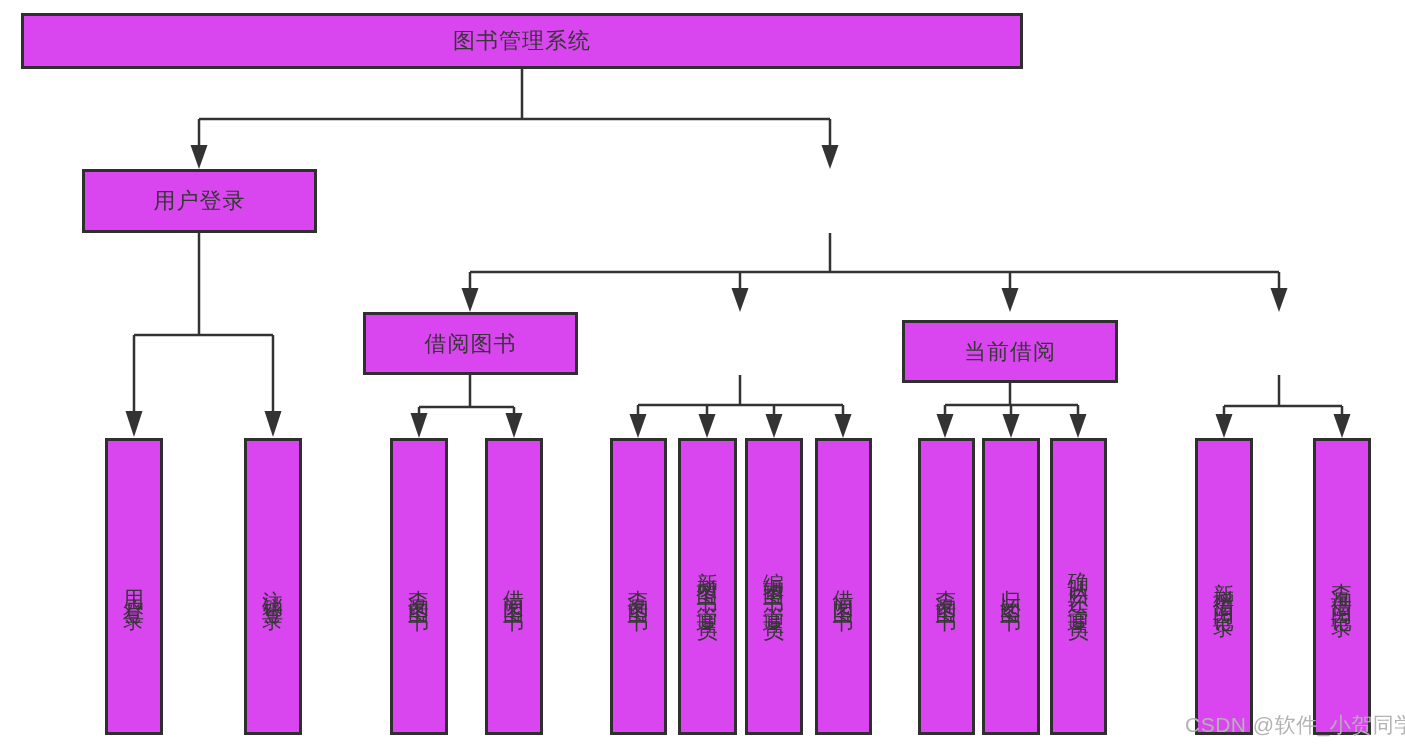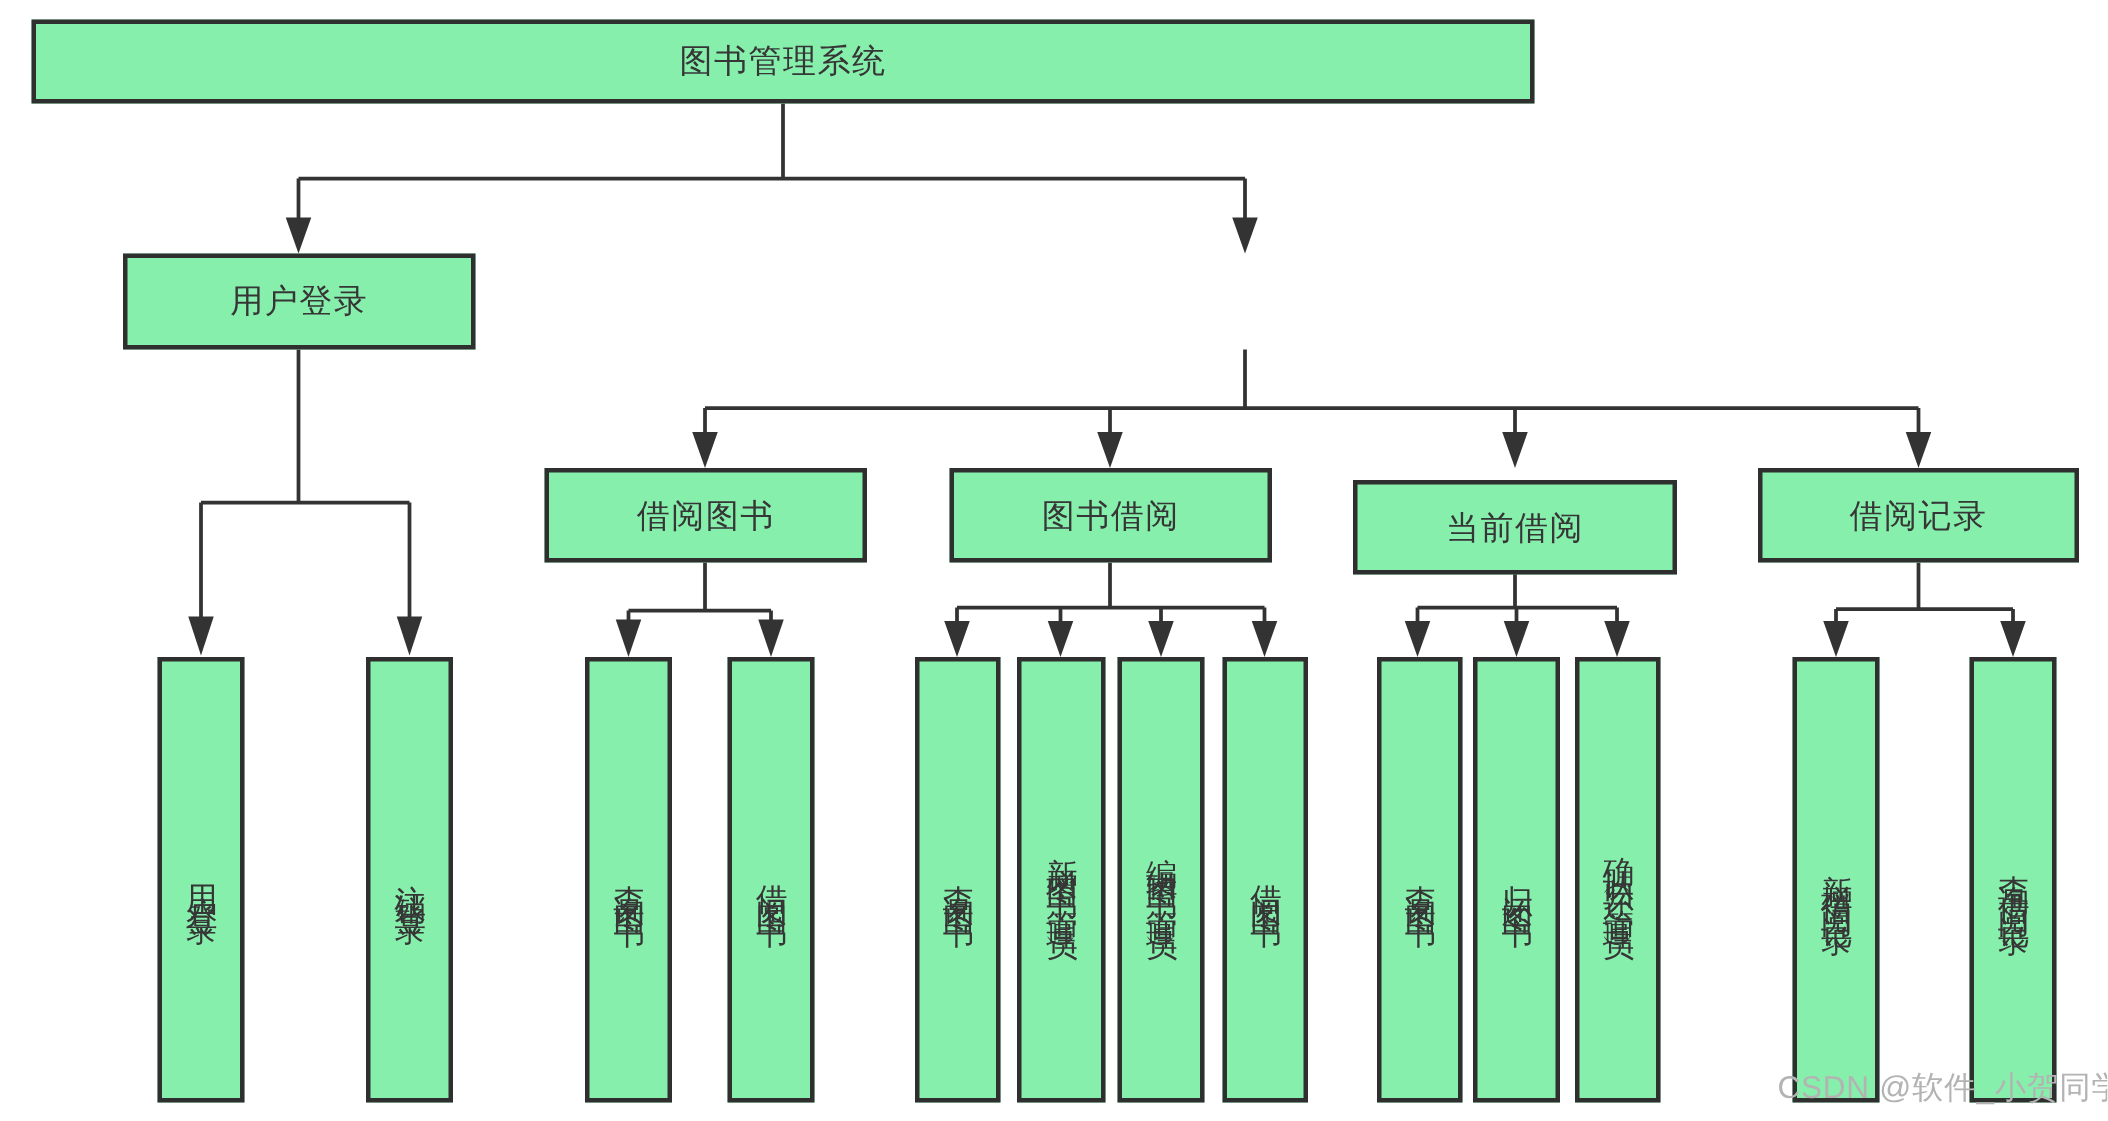--- a/index.html
+++ b/index.html
@@ -8,21 +8,21 @@
     width:1405px;height:747px;
     background:#ffffff;
     font-family:"Liberation Sans","DejaVu Sans",sans-serif;
     overflow:hidden;
   }
   .wires{position:absolute;left:0;top:0;z-index:1;}
   .box{
     position:absolute;
     box-sizing:border-box;
     border:3px solid #2f2f2f;
-    background:#86efac;
+    background:#d946ef;
     display:flex;align-items:center;justify-content:center;
     color:#363636;
     z-index:2;
   }
   .hbox .lbl{
     font-size:22px;
     letter-spacing:1px;
     white-space:nowrap;
     line-height:1;
   }
@@ -92,28 +92,22 @@
     <span class="lbl">图书管理系统</span>
   </div>
 
   <div class="box hbox" style="left:82px;top:169px;width:235px;height:64px">
     <span class="lbl">用户登录</span>
   </div>
 
   <div class="box hbox" style="left:363px;top:312px;width:215px;height:63px">
     <span class="lbl">借阅图书</span>
   </div>
-  <div class="box hbox" style="left:633px;top:312px;width:215px;height:63px">
-    <span class="lbl">图书借阅</span>
-  </div>
   <div class="box hbox" style="left:902px;top:320px;width:216px;height:63px">
     <span class="lbl">当前借阅</span>
-  </div>
-  <div class="box hbox" style="left:1172px;top:312px;width:214px;height:63px">
-    <span class="lbl">借阅记录</span>
   </div>
 
   <div class="box vbox" style="left:105px;top:438px;width:58px;height:297px">
     <span class="lbl">用户登录</span>
   </div>
   <div class="box vbox" style="left:244px;top:438px;width:58px;height:297px">
     <span class="lbl">注销登录</span>
   </div>
 
   <div class="box vbox" style="left:390px;top:438px;width:58px;height:297px">

